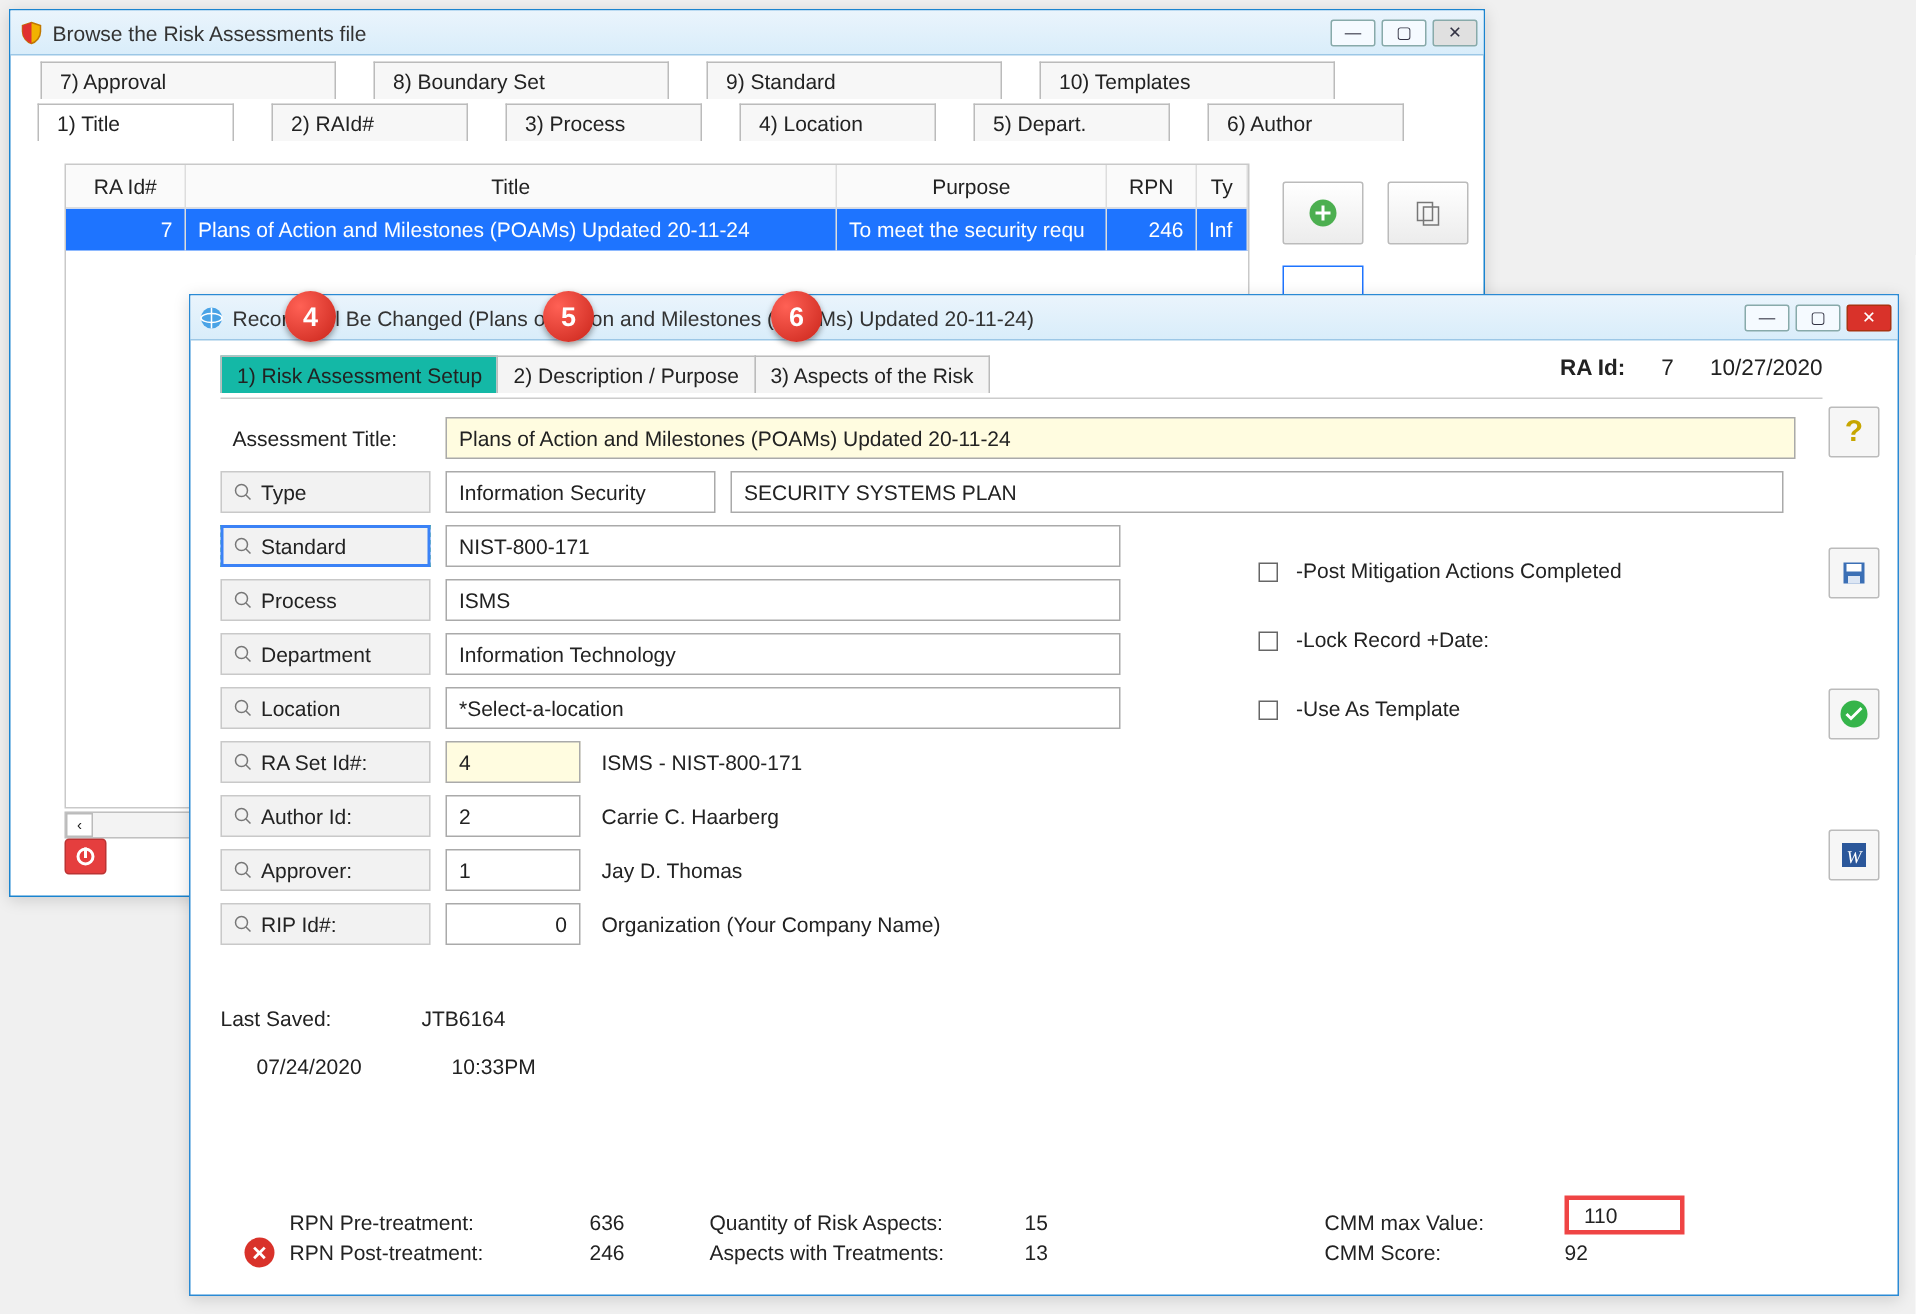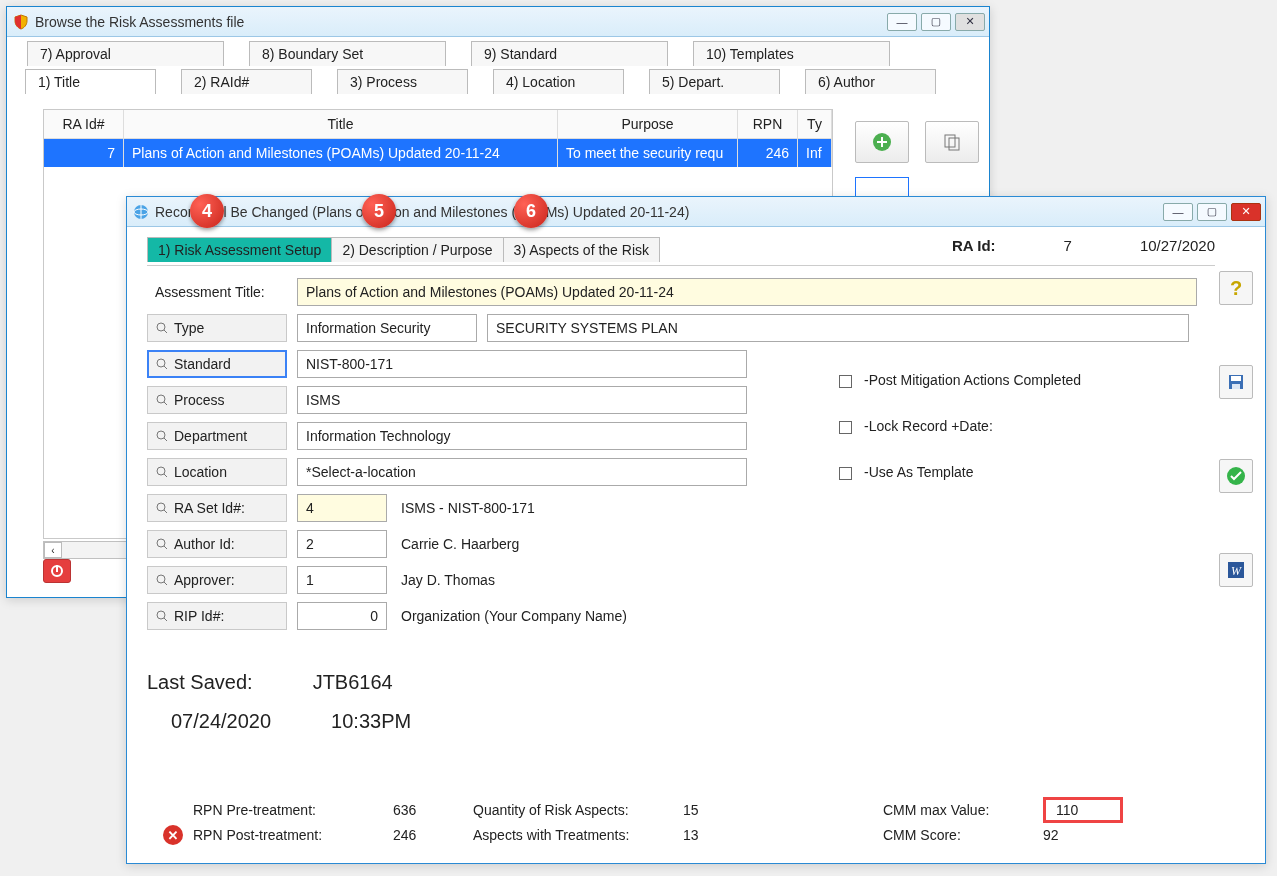--- a/index.html
+++ b/index.html
@@ -116,21 +116,21 @@
   .rec-tabs .tab {
     padding:4px 10px;
     border:1px solid #bbb;
     background:#f4f4f4;
     border-bottom:none;
     margin-right:-1px;
     font-size:14px;
   }
   .rec-tabs .tab.active { background:#14b8a6; }
 
-  .ra-info { position:absolute; right:44px; top:10px; display:flex; gap:68px; font-size:15px;align-items:center; }
+  .ra-info { position:absolute; right:44px; top:10px; display:flex; gap:24px; font-size:15px;align-items:center; }
   .ra-info .lbl { font-weight:600; }
 
   .form {
     position:absolute; left:14px; top:38px; right:44px; bottom:80px;
     border-top:1px solid #ccc;
     padding-top:12px;
   }
   .form-row { display:flex; align-items:center; margin-bottom:8px; }
   .form-label {
     width:140px; height:28px; display:flex; align-items:center; padding:0 8px;
@@ -152,25 +152,25 @@
 
   .sec-text { margin-left:14px; }
 
   .checks { position:absolute; left:692px; top:106px; display:flex; flex-direction:column; gap:30px; }
   .chk { display:flex; align-items:flex-end; gap:12px; }
   .chkbox { width:13px; height:13px; border:1px solid #666; background:#fff; }
 
   .right-tools { position:absolute; right:6px; top:44px; display:flex; flex-direction:column; gap:60px; }
   .toolbtn { width:34px; height:34px; border:1px solid #bbb; background:#f6f6f6; display:flex; align-items:center; justify-content:center; border-radius:2px; }
 
-  .saved-block { position:absolute; left:14px; top:444px; font-size:20px; }
+  .saved-block { position:absolute; left:14px; top:444px; font-size:14px; }
   .saved-block .row { display:flex; gap:60px; margin-bottom:16px; }
 
   .footer { position:absolute; left:14px; right:14px; bottom:6px; height:56px; }
-  .footer .line { display:flex; align-items:center; padding:2px 0; }
+  .footer .line { display:flex; align-items:flex-end; padding:2px 0; }
   .footer .cell { display:flex; align-items:center; }
   .footer .lbl { width:200px; margin-left:46px; }
   .footer .val { width:80px; text-align:left; }
   .footer .lbl2 { width:210px; }
   .footer .val2 { width:80px; text-align:left; }
   .footer .lbl3 { width:160px; margin-left:120px; }
   .footer .val3 { width:80px; text-align:right; }
   .footer .box { border:3px solid #ef4444; padding:2px 10px; background:#fff; }
 
   .badge-x { position:absolute; left:16px; bottom:6px; width:20px; height:20px; border-radius:50%; background:#d9322a; color:#fff; display:flex; align-items:center; justify-content:center; font-weight:bold; font-size:13px;}

